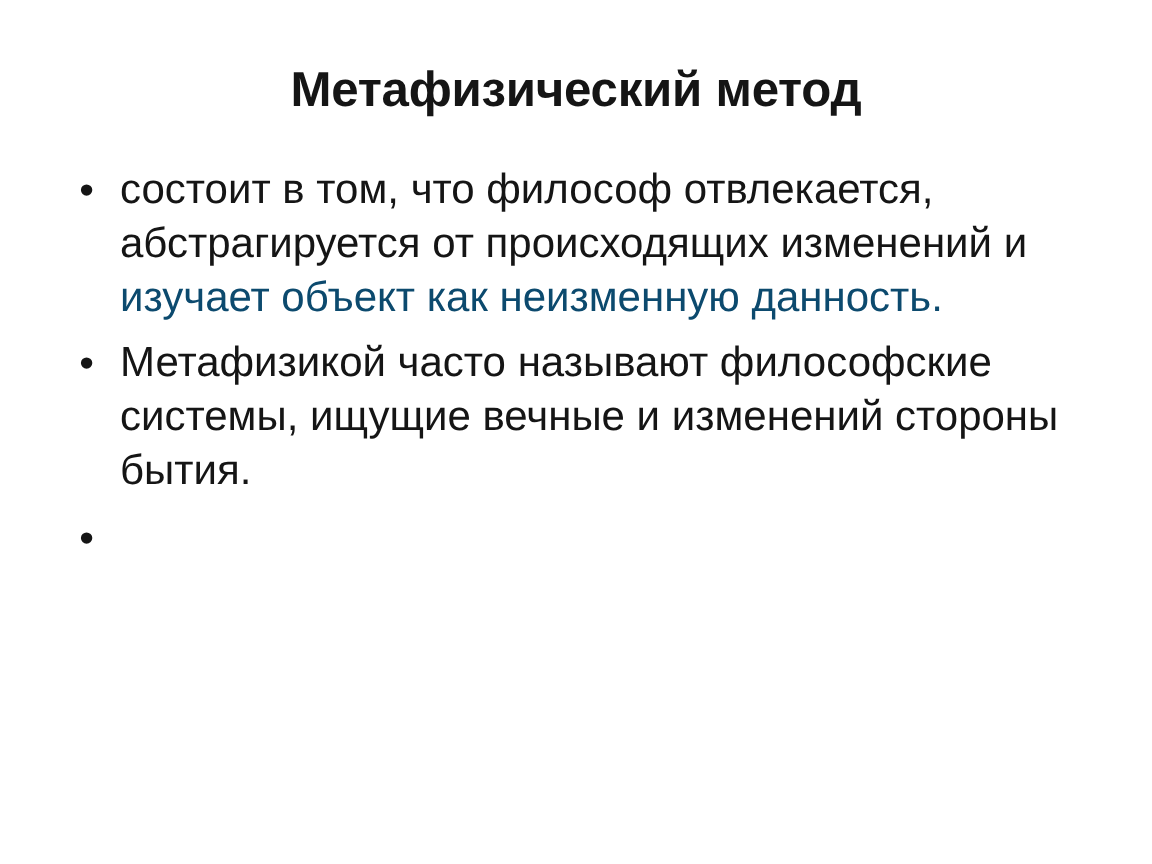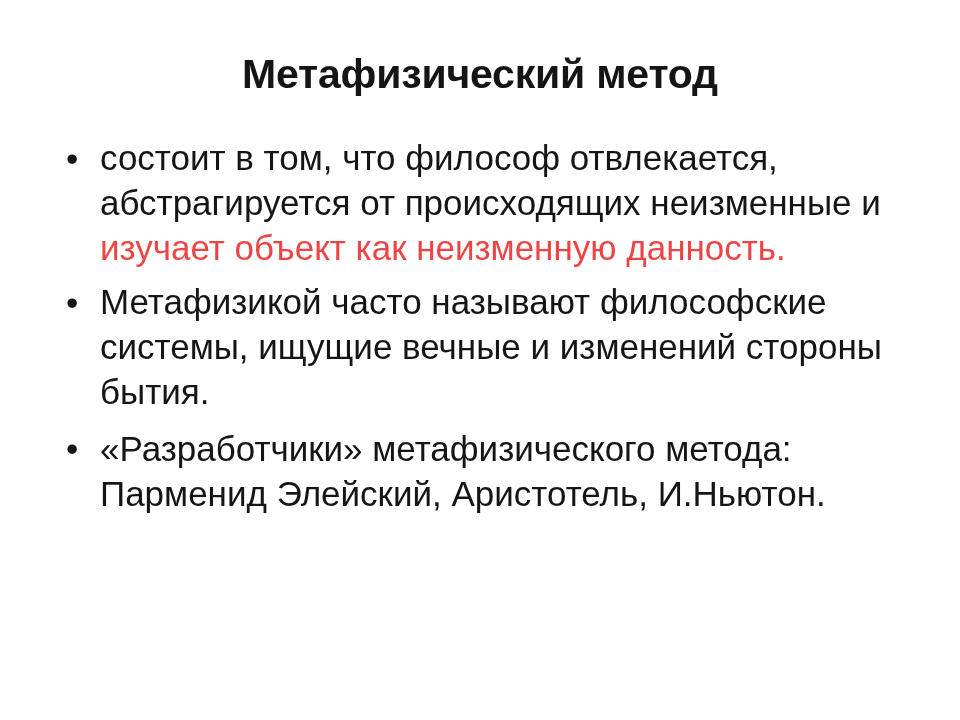--- a/index.html
+++ b/index.html
@@ -49,47 +49,46 @@
   }
   .bullet-item .dot {
     position: absolute;
     left: 14px;
     top: 0.02em;
     font-size: 35px;
     line-height: 1.28;
     color: #151515;
   }
   .accent {
-    color: #ef4444;
+    color: #0c4a6e;
   }
   .para-2 {
     margin-top: 10px;
   }
   .para-3 {
     margin-top: 12px;
   }
 </style>
 </head>
 <body>
 
 <div class="slide">
 
   <div class="slide-title">Метафизический метод</div>
 
   <div class="bullet-list">
 
     <div class="bullet-item">
       <span class="dot">•</span>
-      <span>состоит в том, что философ отвлекается, абстрагируется от происходящих неизменные и </span><span class="accent">изучает объект как неизменную данность.</span>
+      <span>состоит в том, что философ отвлекается, абстрагируется от происходящих изменений и </span><span class="accent">изучает объект как неизменную данность.</span>
     </div>
 
     <div class="bullet-item para-2">
       <span class="dot">•</span>
       <span>Метафизикой часто называют философские системы, ищущие вечные и изменений стороны бытия.</span>
     </div>
 
     <div class="bullet-item para-3">
       <span class="dot">•</span>
-      <span>«Разработчики» метафизического метода: Парменид Элейский, Аристотель, И.Ньютон.</span>
     </div>
 
   </div>
 </div>
 
 </body></html>

